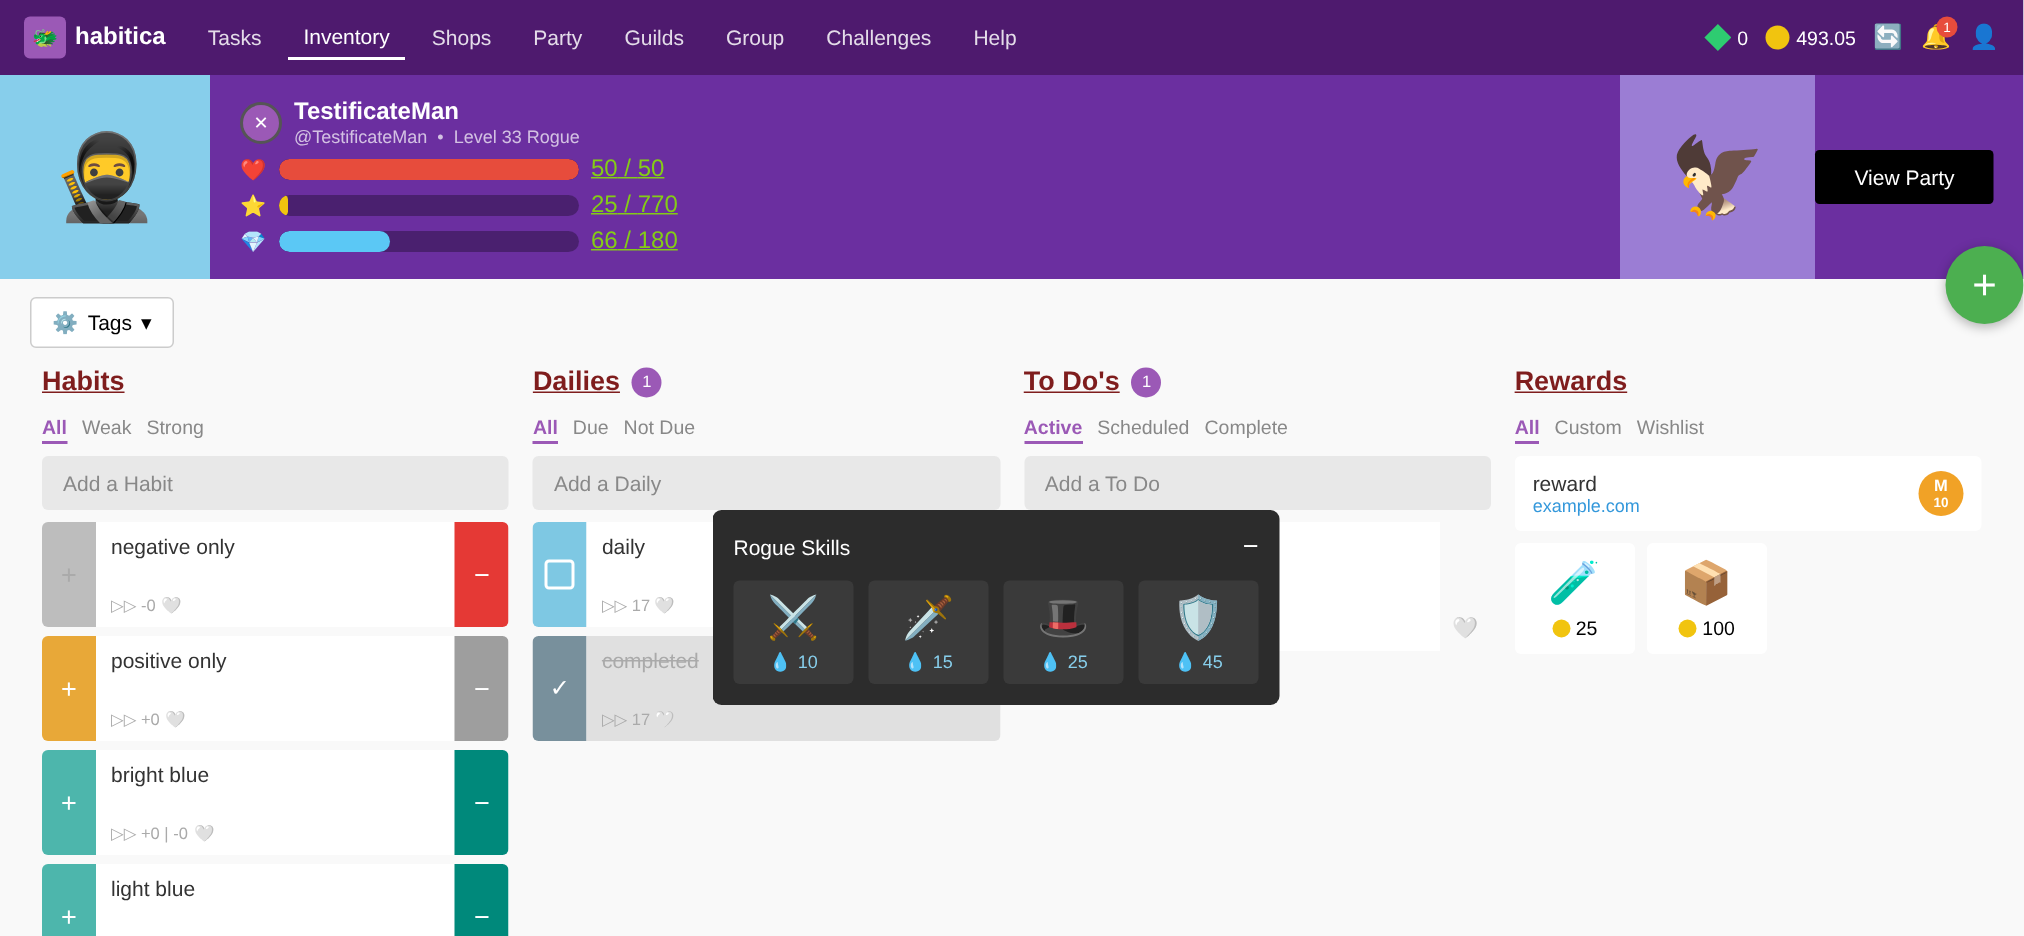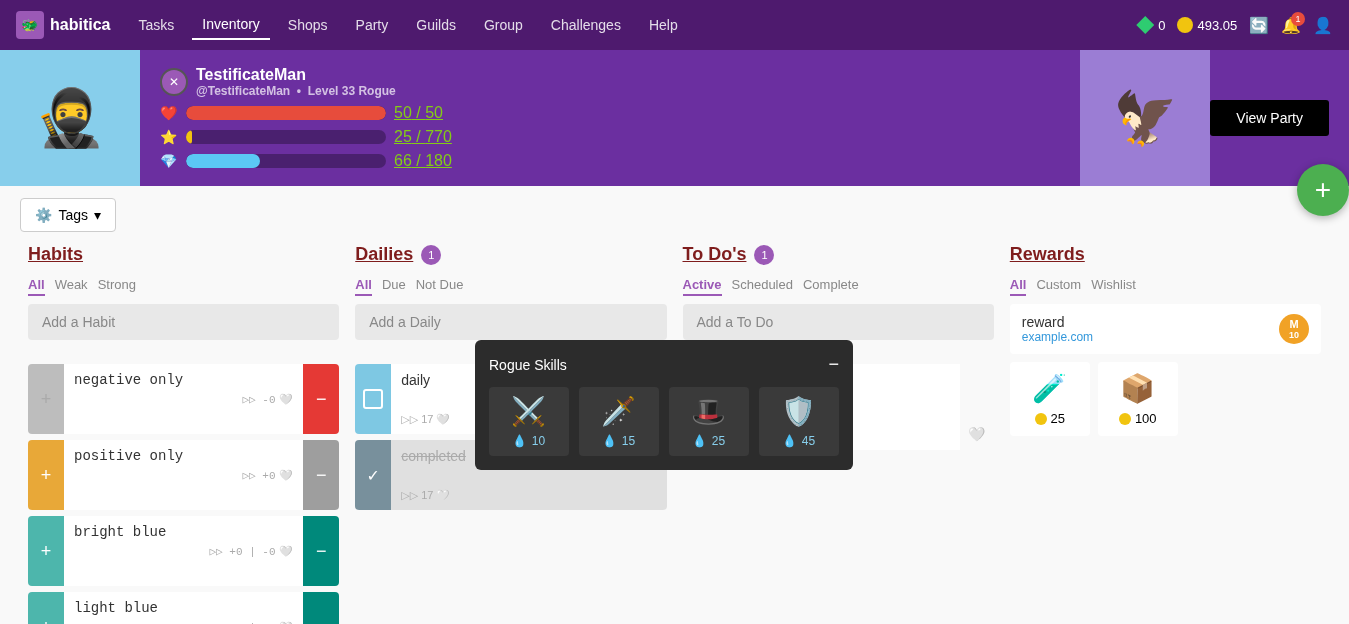--- a/index.html
+++ b/index.html
@@ -57,21 +57,21 @@
       display: flex; flex-direction: column; gap: 6px; flex: 1;
     }
     .profile-name-row {
       display: flex; align-items: center; gap: 8px;
     }
     .profile-avatar-icon {
       width: 28px; height: 28px; border-radius: 50%; background: #9b59b6; border: 2px solid #555;
       display: flex; align-items: center; justify-content: center; font-size: 12px; color: white;
     }
     .profile-name { color: white; font-weight: bold; font-size: 16px; }
-    .profile-level { color: rgba(255,255,255,0.7); font-size: 12px; font-weight: bold; }
+    .profile-level { color: rgba(255,255,255,0.7); font-size: 12px; }
     .stat-bar-row { display: flex; align-items: center; gap: 8px; }
     .stat-icon { font-size: 14px; width: 18px; text-align: center; }
     .stat-bar-bg {
       width: 200px; height: 14px; border-radius: 7px; background: rgba(0,0,0,0.3); overflow: hidden;
     }
     .stat-bar-fill { height: 100%; border-radius: 7px; }
     .stat-value { color: #84cc16; font-size: 16px; min-width: 60px; text-decoration: underline; }
     .pet-area {
       width: 130px; min-height: 130px;
       background: #9b7dd4;
@@ -124,37 +124,37 @@
     .badge {
       background: #9b59b6; color: white; border-radius: 50%; width: 20px; height: 20px;
       font-size: 11px; display: flex; align-items: center; justify-content: center;
     }
     .tab-row { display: flex; gap: 10px; margin-bottom: 8px; }
     .tab { color: #888; cursor: pointer; font-size: 13px; padding-bottom: 2px; }
     .tab.active { color: #9b59b6; border-bottom: 2px solid #9b59b6; font-weight: bold; }
 
     
     .add-row {
-      background: #e8e8e8; padding: 10px 14px; border-radius: 4px; margin-bottom: 24px;
+      background: #e8e8e8; padding: 10px 14px; border-radius: 4px; margin-bottom: 8px;
       color: #888; cursor: pointer; font-size: 14px;
     }
 
     
     .habit-item {
       display: flex; align-items: stretch; border-radius: 4px; margin-bottom: 6px; overflow: hidden; min-height: 70px;
     }
     .habit-left {
       width: 36px; display: flex; align-items: center; justify-content: center;
       background: #f0f0f0; cursor: pointer; font-size: 18px; color: #aaa;
       flex-shrink: 0;
     }
     .habit-left.teal { background: #4db6ac; color: white; }
     .habit-left.orange { background: #e8a838; color: white; }
     .habit-body {
-      flex: 1; background: white; padding: 8px 10px; display: flex; flex-direction: row; justify-content: space-between; font-family: Liberation Mono, monospace;
+      flex: 1; background: white; padding: 8px 10px; display: flex; flex-direction: column; justify-content: space-between;
     }
     .habit-name { font-size: 14px; color: #333; }
     .habit-stats { font-size: 11px; color: #aaa; display: flex; gap: 4px; align-items: center; }
     .habit-right {
       width: 36px; display: flex; align-items: center; justify-content: center;
       cursor: pointer; font-size: 18px; color: white; flex-shrink: 0;
     }
     .habit-right.red { background: #e53935; }
     .habit-right.gray { background: #9e9e9e; }
     .habit-right.teal-dark { background: #00897b; }

